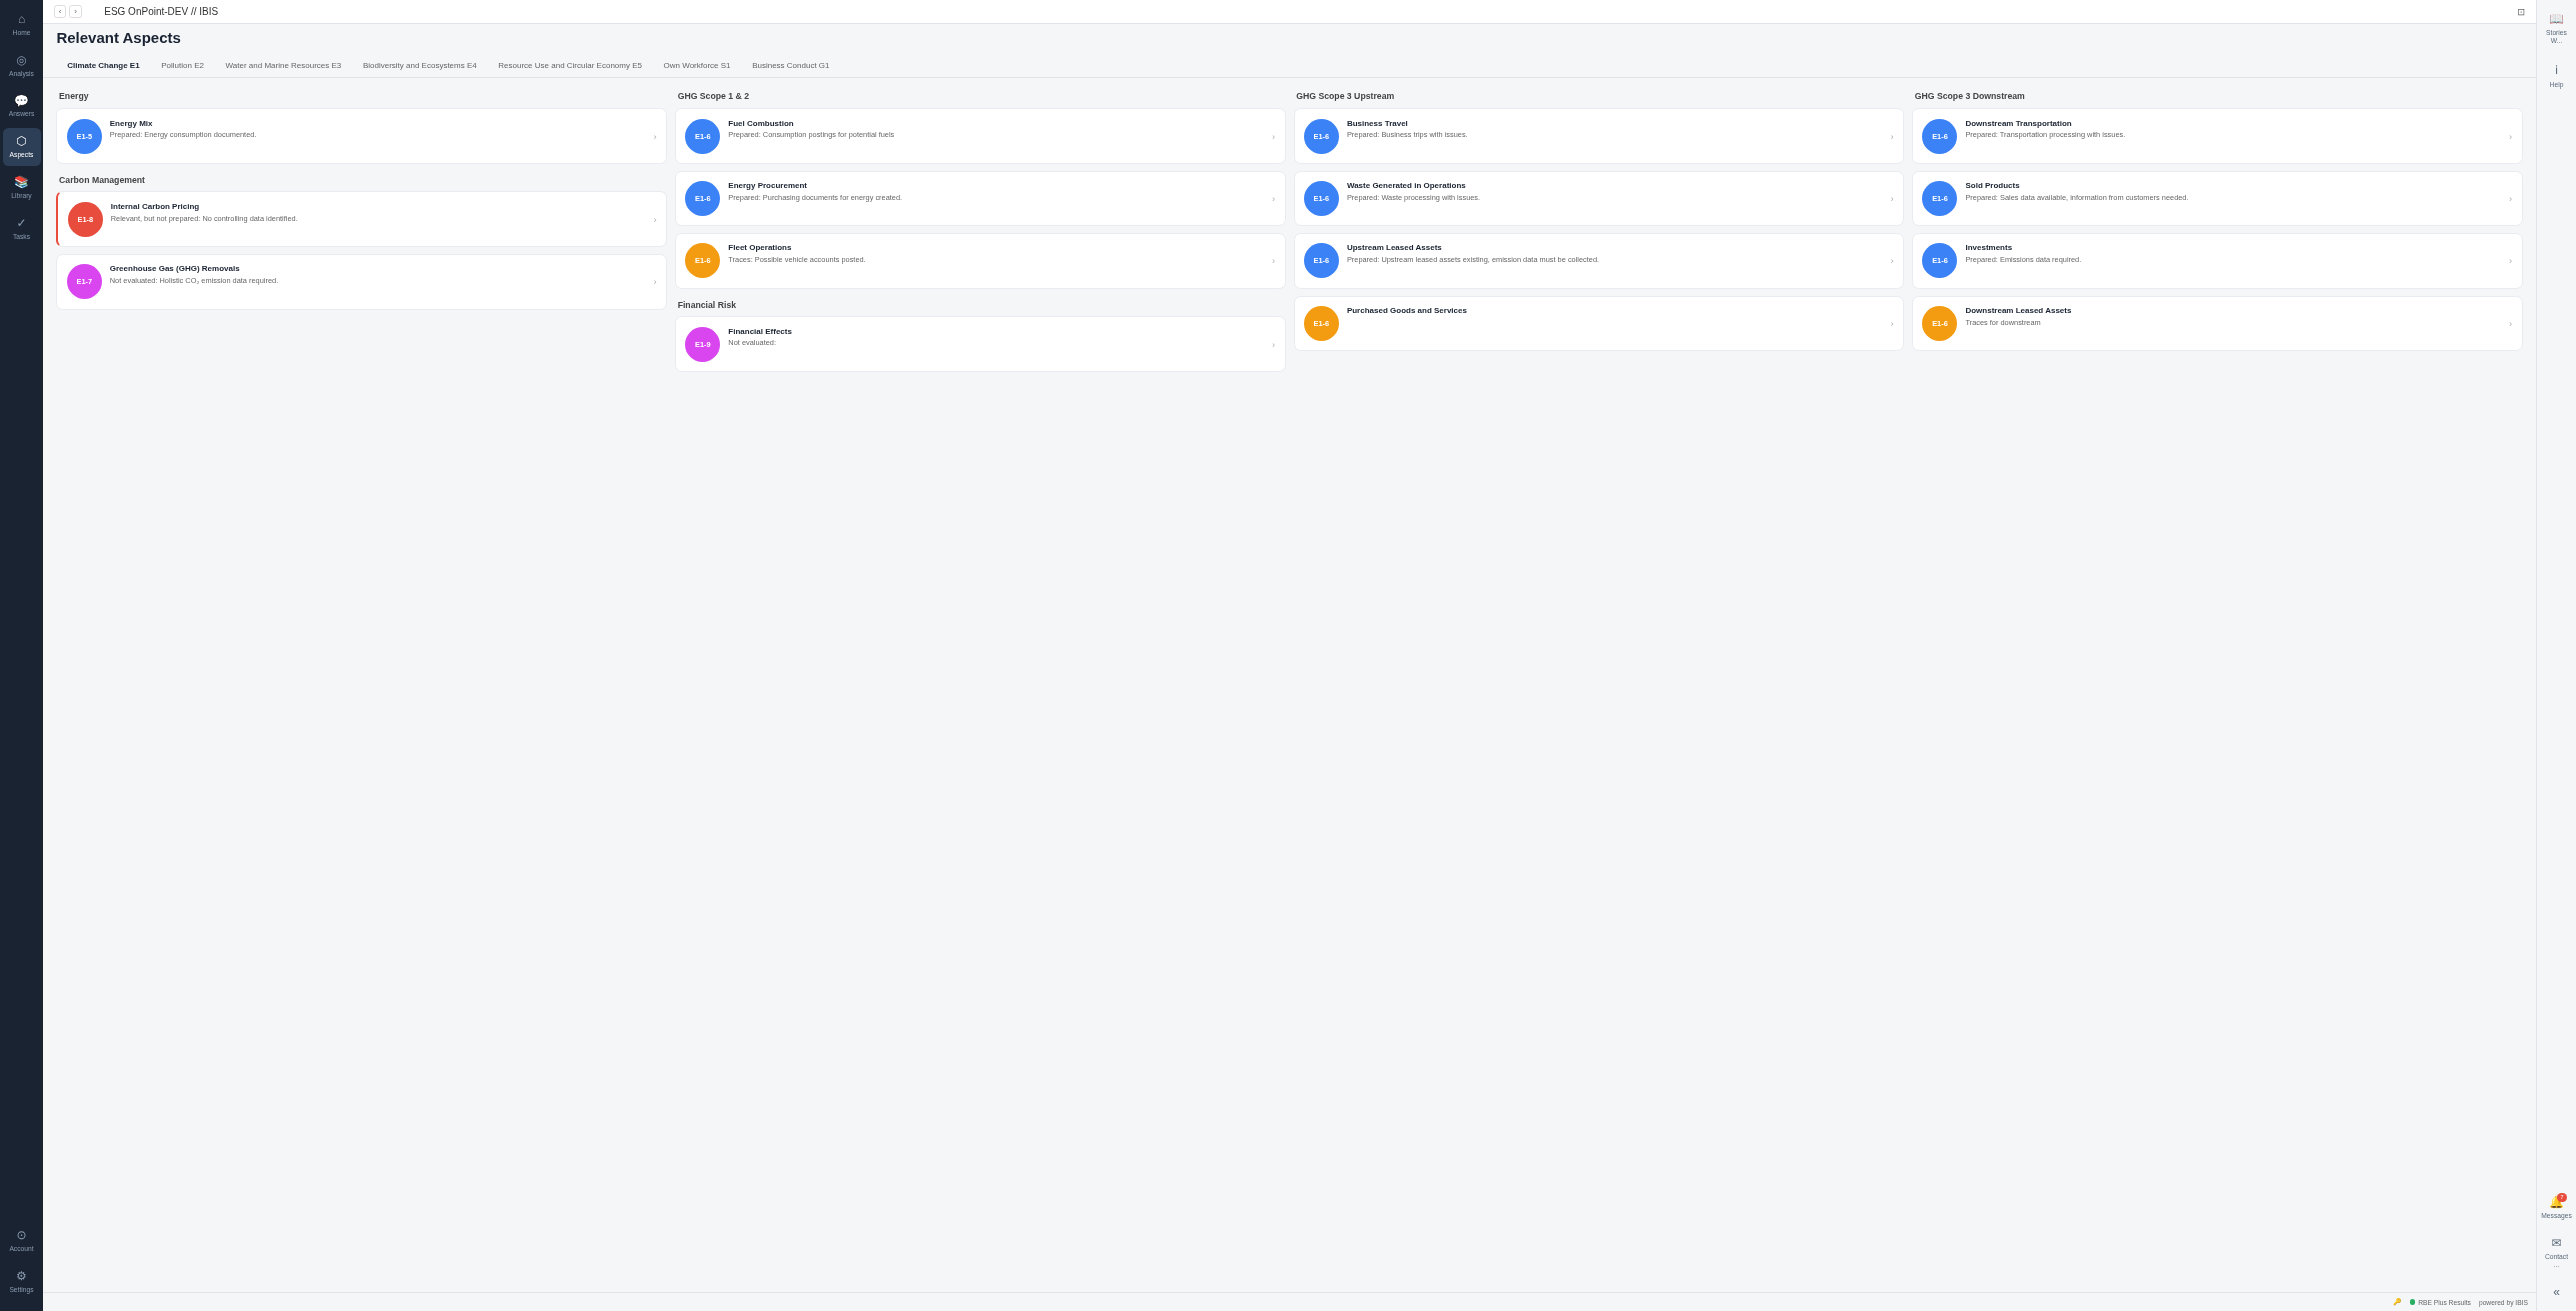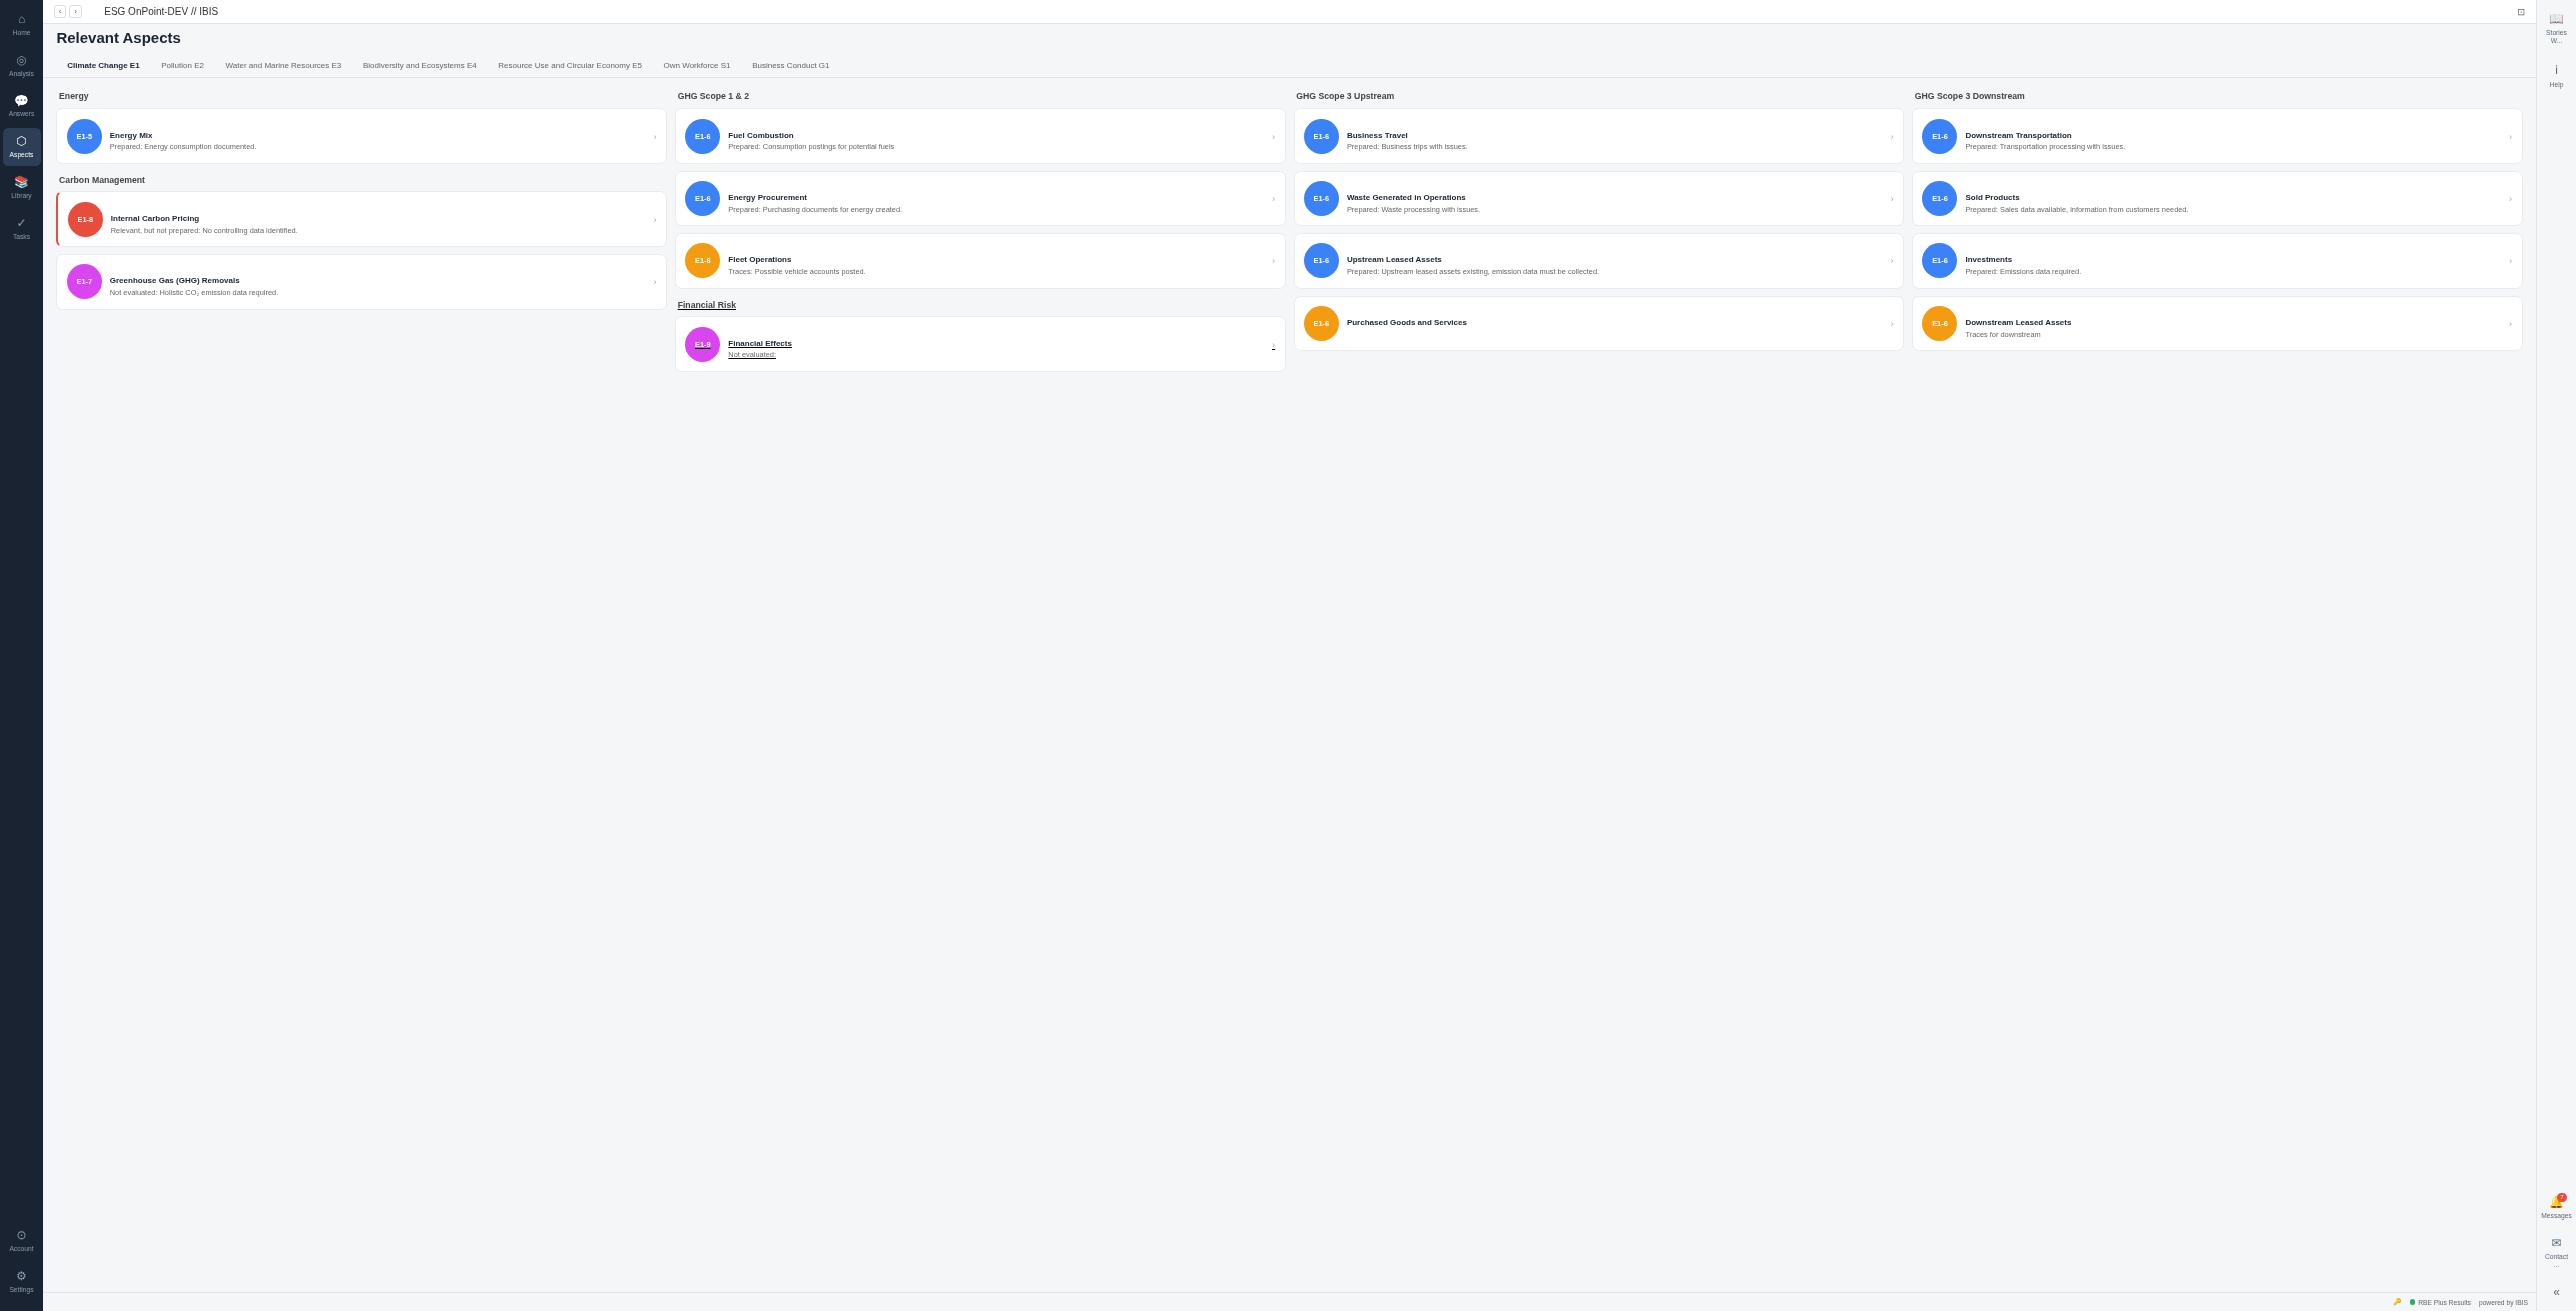--- a/index.html
+++ b/index.html
@@ -172,21 +172,21 @@
       font-size: 7.4px;
       font-weight: 700;
       color: white;
       flex-shrink: 0;
     }
     .badge-green { background: #3b82f6; }
     .badge-red { background: #e74c3c; }
     .badge-gray { background: #d946ef; }
     .badge-yellow { background: #f39c12; }
 
-    .card-content { flex: 1; min-width: 0; margin-top: 12px; }
+    .card-content { flex: 1; min-width: 0; }
     .card-title { font-size: 8px; font-weight: 600; color: #1a2332; margin-bottom: 2.7px; }
     .card-desc { font-size: 7.4px; color: #666; line-height: 1.4; }
 
     .card-chevron {
       color: #aaa;
       font-size: 9.4px;
       margin-left: auto;
       flex-shrink: 0;
       align-self: center;
     }
@@ -344,21 +344,21 @@
 
         <div class="card">
           <div class="card-badge badge-yellow">E1-6</div>
           <div class="card-content">
             <div class="card-title">Fleet Operations</div>
             <div class="card-desc">Traces: Possible vehicle accounts posted.</div>
           </div>
           <span class="card-chevron">›</span>
         </div>
 
-        <div style="margin-top: 10.8px; text-decoration: underline;">
+        <div style="margin-top: 10.8px;">
           <div class="category-col-title">Financial Risk</div>
 
           <div class="card">
             <div class="card-badge badge-gray">E1-9</div>
             <div class="card-content">
               <div class="card-title">Financial Effects</div>
               <div class="card-desc">Not evaluated:</div>
             </div>
             <span class="card-chevron">›</span>
           </div>

